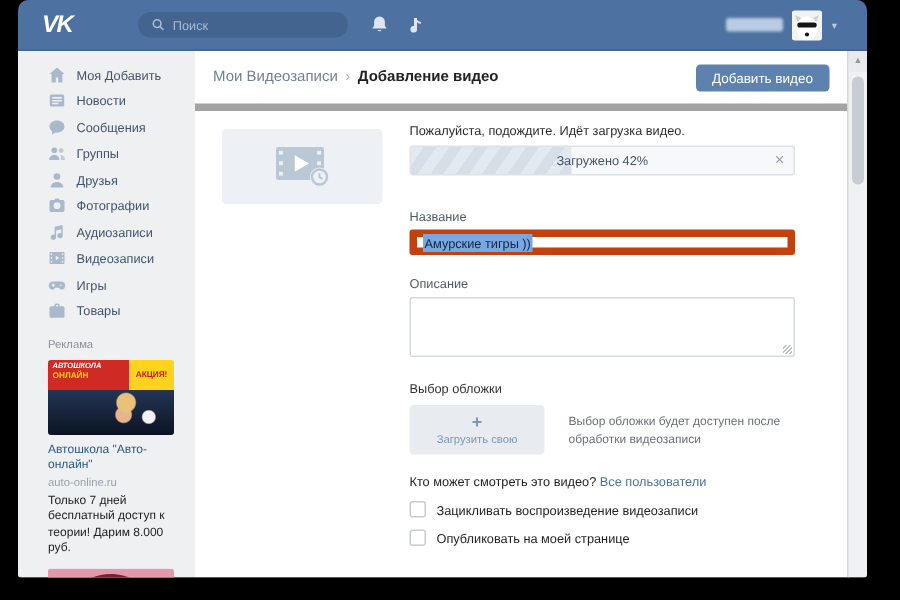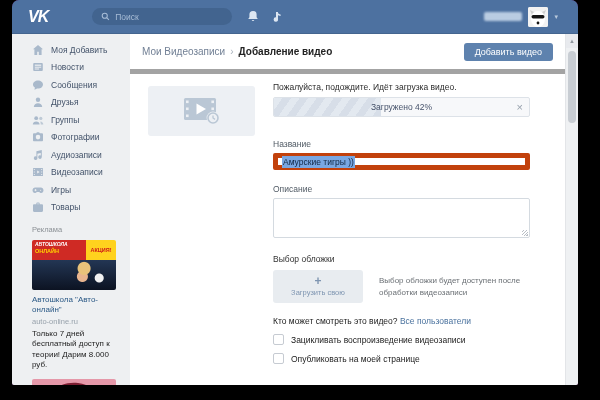--- a/index.html
+++ b/index.html
@@ -176,33 +176,33 @@
         <span>Новости</span>
       </div>
       <div class="nav-item">
         <svg width="12" height="12" viewBox="0 0 12 12">
             <path d="M6 1.4c-2.8 0-5 1.8-5 4 0 1.3.7 2.5 1.9 3.2l-.4 2.2 2.6-1.4c.3.1.6.1.9.1 2.8 0 5-1.8 5-4.1s-2.2-4-5-4z" fill="#a9b9cb"></path>
           </svg>
         <span>Сообщения</span>
       </div>
       <div class="nav-item">
         <svg width="12" height="12" viewBox="0 0 12 12">
-            <circle cx="6" cy="3.7" r="2.2" fill="#a9b9cb"></circle>
-            <path d="M1.8 11c0-2.3 1.9-3.7 4.2-3.7s4.2 1.4 4.2 3.7z" fill="#a9b9cb"></path>
-          </svg>
-        <span>Друзья</span>
-      </div>
-      <div class="nav-item">
-        <svg width="12" height="12" viewBox="0 0 12 12">
             <circle cx="4.2" cy="4.2" r="1.9" fill="#a9b9cb"></circle>
             <path d="M.8 10.6c0-2 1.5-3.2 3.4-3.2s3.4 1.2 3.4 3.2z" fill="#a9b9cb"></path>
             <circle cx="8.8" cy="4.4" r="1.6" fill="#a9b9cb" opacity=".7"></circle>
             <path d="M8.4 7.4c1.8.1 2.9 1.3 2.9 3.2H8.8z" fill="#a9b9cb" opacity=".7"></path>
           </svg>
         <span>Группы</span>
+      </div>
+      <div class="nav-item">
+        <svg width="12" height="12" viewBox="0 0 12 12">
+            <circle cx="6" cy="3.7" r="2.2" fill="#a9b9cb"></circle>
+            <path d="M1.8 11c0-2.3 1.9-3.7 4.2-3.7s4.2 1.4 4.2 3.7z" fill="#a9b9cb"></path>
+          </svg>
+        <span>Друзья</span>
       </div>
       <div class="nav-item">
         <svg width="12" height="12" viewBox="0 0 12 12">
             <path fill-rule="evenodd" d="M4.2 2.3l.7-1h2.2l.7 1h2.1c.6 0 1.1.5 1.1 1.1v5.8c0 .6-.5 1.1-1.1 1.1H2.1c-.6 0-1.1-.5-1.1-1.1V3.4c0-.6.5-1.1 1.1-1.1h2.1zM6 8.4a2.3 2.3 0 1 0 0-4.6 2.3 2.3 0 0 0 0 4.6z" fill="#a9b9cb"></path>
           </svg>
         <span>Фотографии</span>
       </div>
       <div class="nav-item">
         <svg width="12" height="12" viewBox="0 0 12 12">
             <path d="M9.8 1L4.4 2.2v5.4a1.8 1.8 0 1 0 1 1.6V4.7l3.4-.8v2.6a1.8 1.8 0 1 0 1 1.6z" fill="#a9b9cb"></path>

